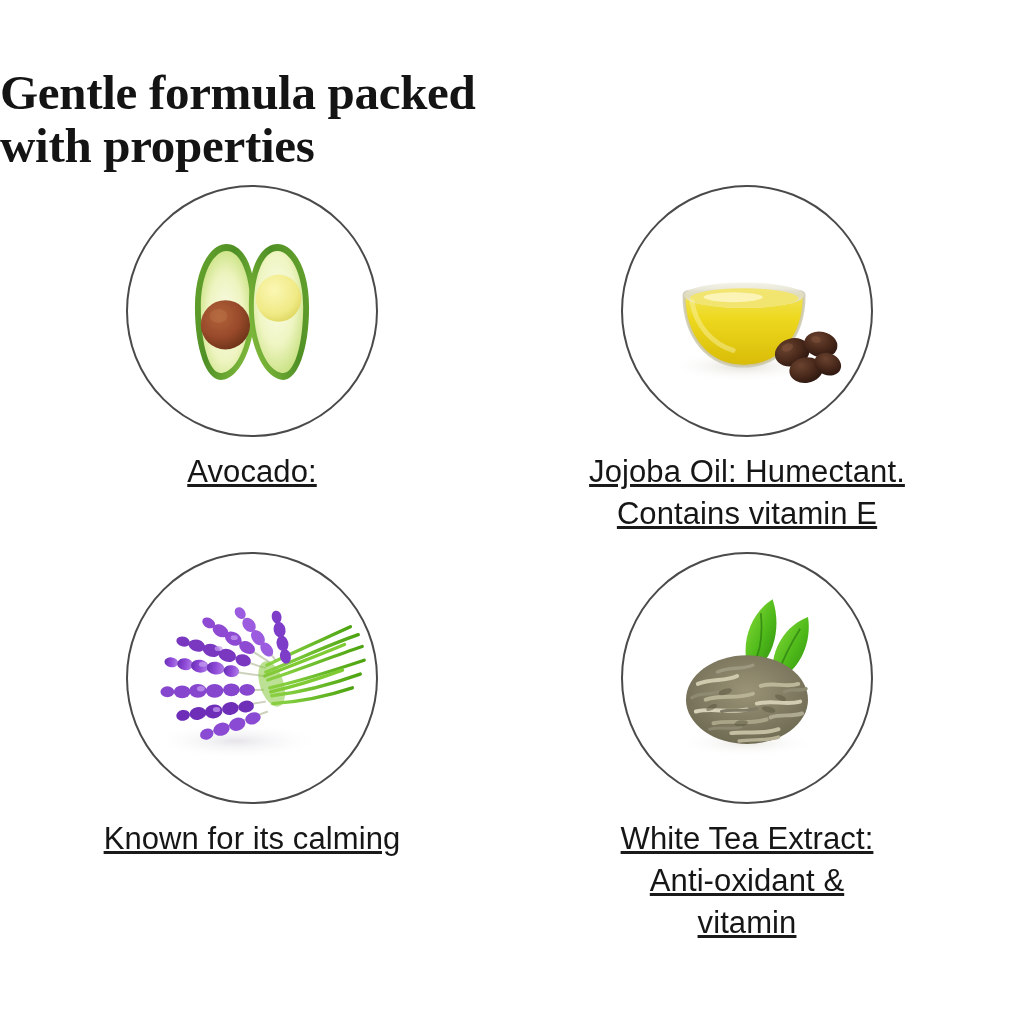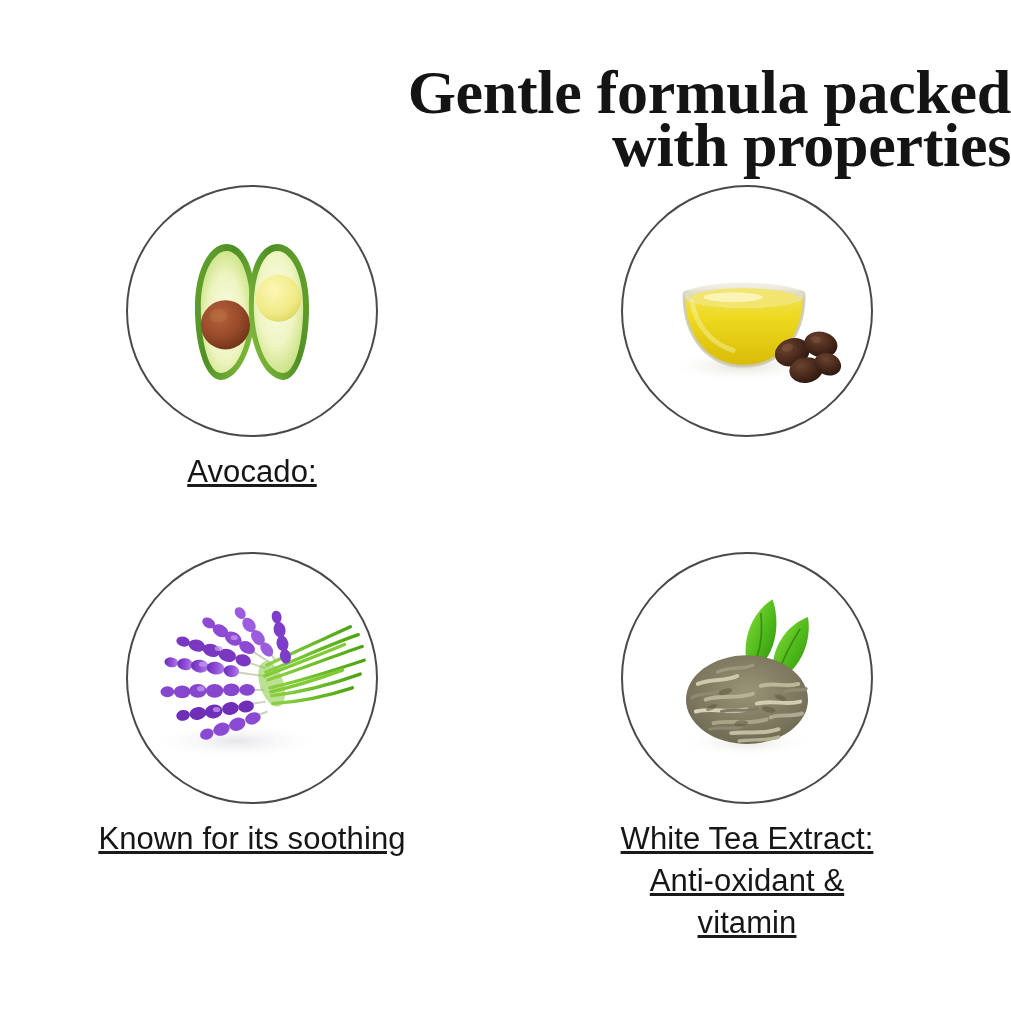--- a/index.html
+++ b/index.html
@@ -20,24 +20,24 @@
     height: 1011px;
     background: #ffffff;
   }
 
   
   .title {
     position: absolute;
     top: 66px;
     left: 0;
     width: 1011px;
-    text-align: right;
+    text-align: left;
     font-family: "Liberation Serif", "DejaVu Serif", serif;
     font-weight: bold;
-    font-size: 62px;
+    font-size: 49px;
     line-height: 53px;
     letter-spacing: -0.3px;
     color: #141414;
   }
   .title-line { display: block; white-space: pre; }
 
   
   .grid {
     position: absolute;
     top: 185px;
@@ -209,20 +209,24 @@
               <ellipse cx="172" cy="168" rx="18" ry="14" fill="url(#seedG)" transform="rotate(-18 172 168)"></ellipse>
               <ellipse cx="201" cy="160" rx="17" ry="13" fill="url(#seedG)" transform="rotate(12 201 160)"></ellipse>
               <ellipse cx="186" cy="186" rx="17" ry="13" fill="url(#seedG)" transform="rotate(-8 186 186)"></ellipse>
               <ellipse cx="208" cy="180" rx="14" ry="11" fill="url(#seedG)" transform="rotate(22 208 180)"></ellipse>
               <ellipse cx="167" cy="163" rx="6" ry="4" fill="#8a5a40" opacity="0.45" transform="rotate(-18 167 163)"></ellipse>
               <ellipse cx="196" cy="155" rx="5" ry="3.5" fill="#8a5a40" opacity="0.4" transform="rotate(12 196 155)"></ellipse>
             </g>
           </svg>
         </div>
       </div>
+      <div class="caption">
+        <span class="caption-line">Jojoba Oil: Humectant.</span>
+        <span class="caption-line">Contains vitamin E</span>
+      </div>
     </div>
 
     <div class="card card-col-left card-row-bottom">
       <div class="circle-wrap">
         <div class="circle">
           <svg viewBox="0 0 252 252">
             <defs>
               <linearGradient id="stemG" x1="0%" y1="0%" x2="100%" y2="0%">
                 <stop offset="0%" stop-color="#8fd84a"></stop>
                 <stop offset="100%" stop-color="#4da310"></stop>
@@ -338,21 +342,21 @@
                 <ellipse cx="108" cy="85" rx="3.6" ry="2.4"></ellipse>
                 <ellipse cx="90" cy="158" rx="3.8" ry="2.6"></ellipse>
               </g>
             </g>
 
             <ellipse cx="146" cy="132" rx="12" ry="24" fill="#86c93c" opacity="0.55" transform="rotate(-18 146 132)"></ellipse>
           </svg>
         </div>
       </div>
       <div class="caption">
-        <span class="caption-line">Known for its soothing</span>
+        <span class="caption-line">Known for its calming</span>
       </div>
     </div>
 
     <div class="card card-col-right card-row-bottom">
       <div class="circle-wrap">
         <div class="circle">
           <svg viewBox="0 0 252 252">
             <defs>
               <linearGradient id="freshLeafG" x1="0%" y1="0%" x2="100%" y2="100%">
                 <stop offset="0%" stop-color="#8ee03c"></stop>

